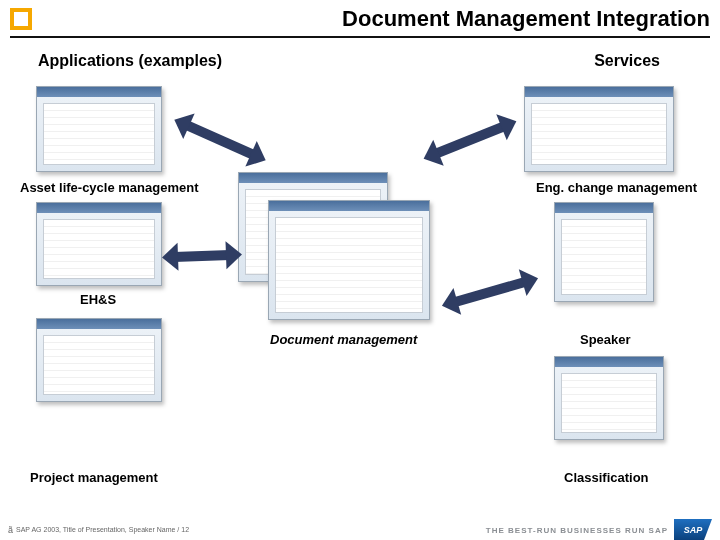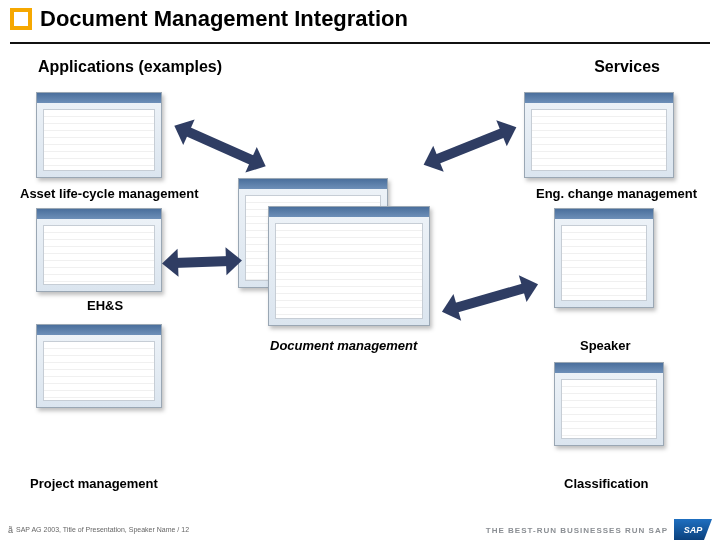--- a/index.html
+++ b/index.html
@@ -3,21 +3,21 @@
 <meta charset="utf-8">
 <style>
   * { margin: 0; padding: 0; box-sizing: border-box; }
   body {
     width: 720px; height: 540px;
     font-family: Arial, Helvetica, sans-serif;
     background: #fff;
     position: relative;
     overflow: hidden;
   }
-  .title-row { display: flex; align-items: center; padding: 6px 10px 10px; }
+  .title-row { display: flex; align-items: center; padding: 6px 10px 4px; justify-content: space-between; }
   .title-box { width: 22px; height: 22px; border: 4px solid #f6a800; margin-right: 8px; }
   .title { font-size: 22px; font-weight: 700; color: #000; }
   .divider { height: 2px; background: #111; margin: 0 10px 4px; }
 
   .canvas { position: relative; width: 100%; height: 470px; }
 
   .heading { position: absolute; font-size: 16px; font-weight: 700; color: #000; }
   .label   { position: absolute; font-size: 13px; font-weight: 700; color: #000; white-space: nowrap; }
   .caption { position: absolute; font-size: 13px; font-weight: 700; color: #000; }
 
@@ -84,21 +84,21 @@
 
 <div class="canvas">
 
   <div class="heading" style="left:38px; top:10px;">Applications (examples)</div>
   <div class="heading" style="right:60px; top:10px;text-align:right;">Services</div>
 
   <div class="thumb" style="left:36px; top:44px; width:126px; height:86px;"></div>
   <div class="label" style="left:20px; top:138px;">Asset life-cycle management</div>
 
   <div class="thumb" style="left:36px; top:160px; width:126px; height:84px;"></div>
-  <div class="label" style="left:87px; top:250px;">EH&amp;S</div>
+  <div class="label" style="left:80px; top:250px;">EH&amp;S</div>
 
   <div class="thumb" style="left:36px; top:276px; width:126px; height:84px;"></div>
   <div class="label" style="left:30px; top:428px;">Project management</div>
 
   <div class="thumb" style="left:238px; top:130px; width:150px; height:110px;"></div>
   <div class="thumb" style="left:268px; top:158px; width:162px; height:120px;"></div>
   <div class="caption" style="left:270px; top:290px;font-style:italic;">Document management</div>
 
   <div class="thumb" style="left:524px; top:44px; width:150px; height:86px;"></div>
   <div class="label" style="left:524px; top:138px;margin-left:12px;">Eng. change management</div>

